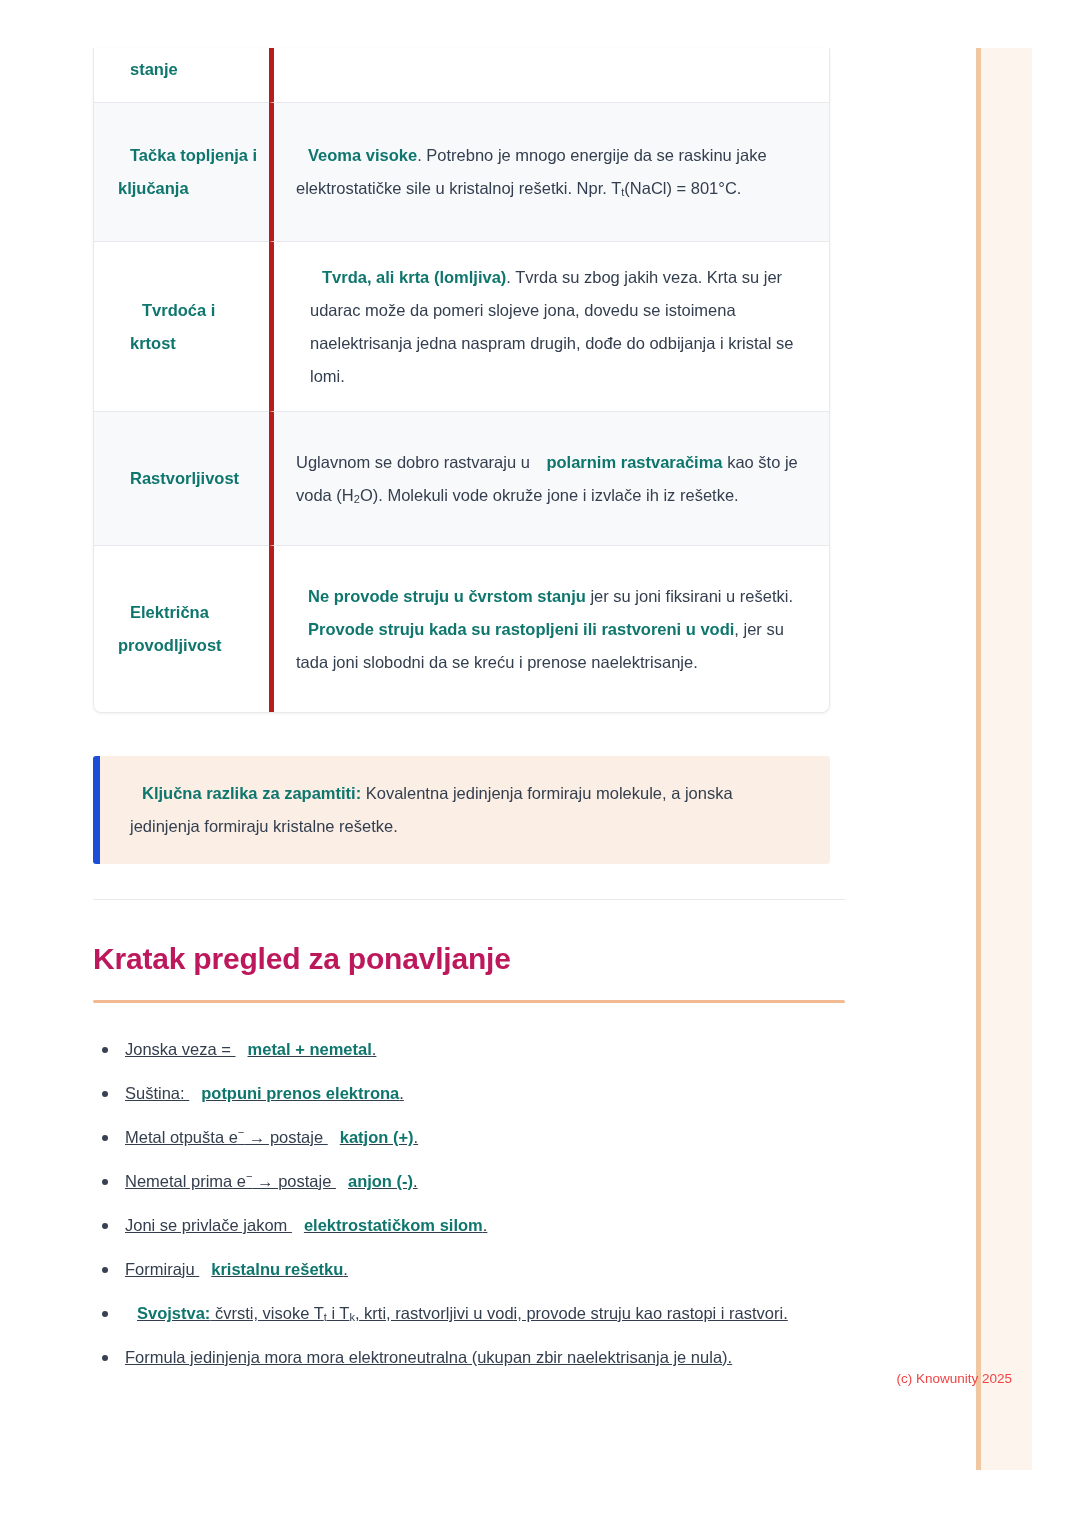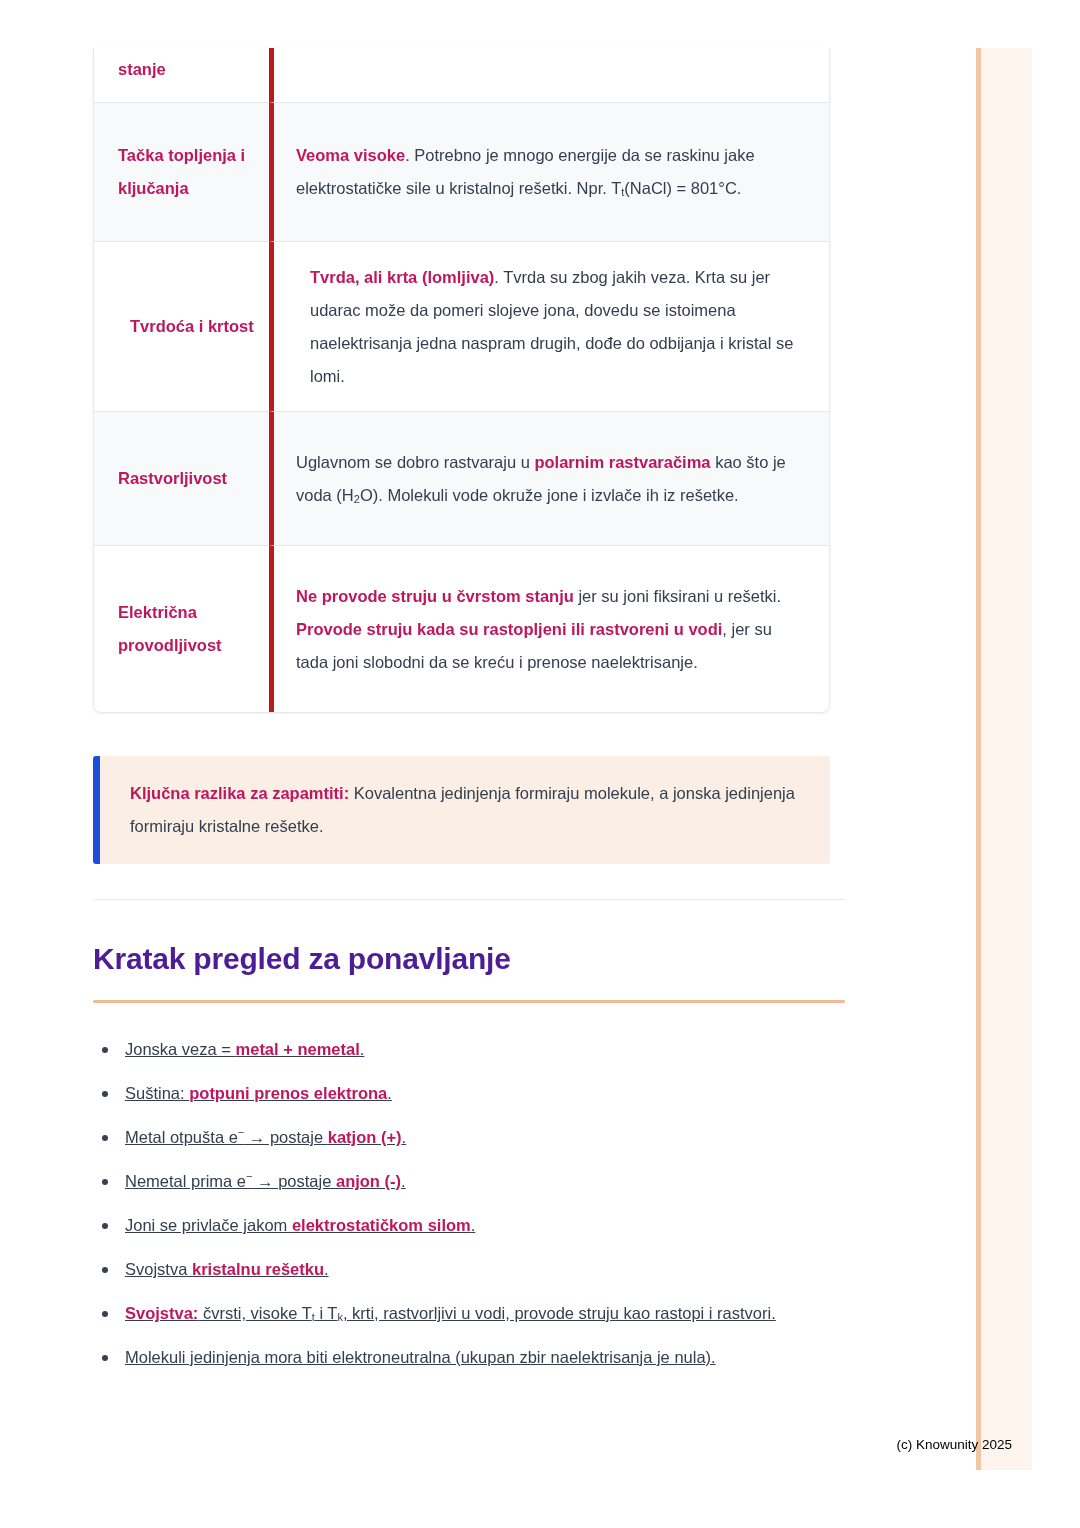--- a/index.html
+++ b/index.html
@@ -39,42 +39,42 @@
     border-left:5px solid #b91c1c;
     padding:14px 26px 14px 22px;
   }
   tr.alt td { background:#f8f9fb; }
   tr.cut td { vertical-align:top; padding-top:5px; padding-bottom:5px; }
   .h-cut  td { height:54px; }
   .h-melt td { height:139px; }
   .h-hard td { height:170px;padding-left:36px; }
   .h-solu td { height:134px; }
   .h-cond td { height:167px; }
-  .b, strong { font-weight:700; color:#be185d; }
+  .b, strong { font-weight:700; color:#0f766e;margin-left:12px; }
   sub { font-size:11px; vertical-align:-2px; line-height:0; }
   sup { font-size:11px; vertical-align:7px; line-height:0; }
   
   .callout {
     margin-top:43px;
     background:#fbeee4;
     border-left:7px solid #1d4ed8;
     border-radius:3px;
     padding:21px 30px 21px 30px;
     font-size:16.5px; line-height:33px;
   }
   
   .divider {
     margin-top:35px;
     border:none; border-top:1px solid #e7e9ed;
     width:752px;
   }
   .section-title {
     margin-top:40px;
     font-size:30px; line-height:38px;
-    font-weight:700; color:#4c1d95;
+    font-weight:700; color:#be185d;
     letter-spacing:-0.2px;
   }
   .title-rule {
     margin-top:22px;
     width:752px; height:3px;
     background:#f2ba93; border-radius:2px;
   }
   
   ul.summary { margin-top:30px; list-style:none;text-decoration:underline; }
   ul.summary li {
@@ -93,22 +93,22 @@
   .side-strip {
     position:absolute;
     left:976px; top:48px;
     width:56px; height:1422px;
     background:#fdf4ed;
     border-left:5px solid #f1c6a3;
   }
   
   .footer {
     position:absolute;
-    top:1437px; right:68px;
-    font-size:13.5px; color:#000000;
+    top:1371px; right:68px;
+    font-size:13.5px; color:#ef4444;
     z-index:2;
   }
 </style>
 </head>
 <body>
 
 <div class="page">
 
   <main class="content">
 
@@ -147,23 +147,23 @@
 
     <h1 class="section-title">Kratak pregled za ponavljanje</h1>
     <div class="title-rule"></div>
 
     <ul class="summary">
       <li><span>Jonska veza = </span><span class="b">metal + nemetal</span><span>.</span></li>
       <li><span>Suština: </span><span class="b">potpuni prenos elektrona</span><span>.</span></li>
       <li><span>Metal otpušta e</span><sup>−</sup><span> → postaje </span><span class="b">katjon (+)</span><span>.</span></li>
       <li><span>Nemetal prima e</span><sup>−</sup><span> → postaje </span><span class="b">anjon (-)</span><span>.</span></li>
       <li><span>Joni se privlače jakom </span><span class="b">elektrostatičkom silom</span><span>.</span></li>
-      <li><span>Svojstva </span><span class="b">kristalnu rešetku</span><span>.</span></li>
+      <li><span>Formiraju </span><span class="b">kristalnu rešetku</span><span>.</span></li>
       <li><span class="b">Svojstva:</span><span> čvrsti, visoke T</span><sub>t</sub><span> i T</span><sub>k</sub><span>, krti, rastvorljivi u vodi, provode struju kao rastopi i rastvori.</span></li>
-      <li><span>Molekuli jedinjenja mora biti elektroneutralna (ukupan zbir naelektrisanja je nula).</span></li>
+      <li><span>Formula jedinjenja mora mora elektroneutralna (ukupan zbir naelektrisanja je nula).</span></li>
     </ul>
 
   </main>
 
   <div class="side-strip"></div>
 
   <div class="footer">(c) Knowunity 2025</div>
 
 </div>
 

